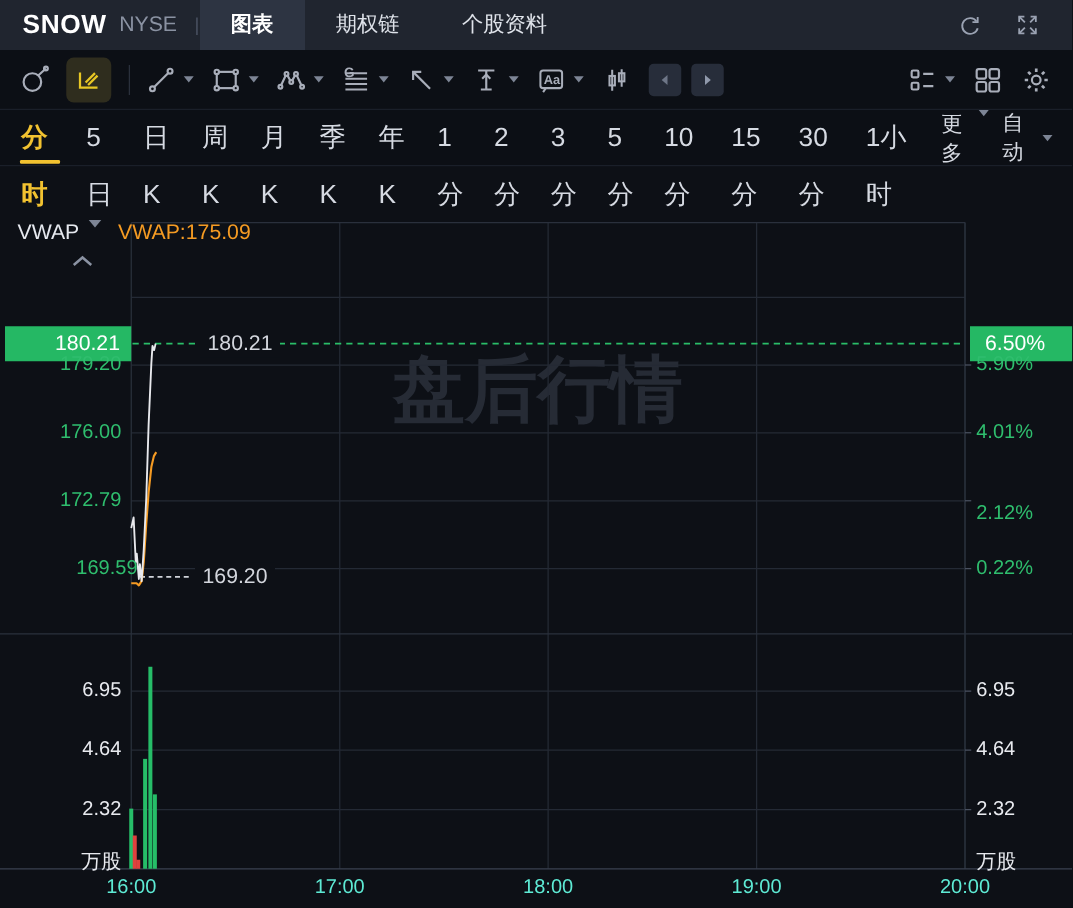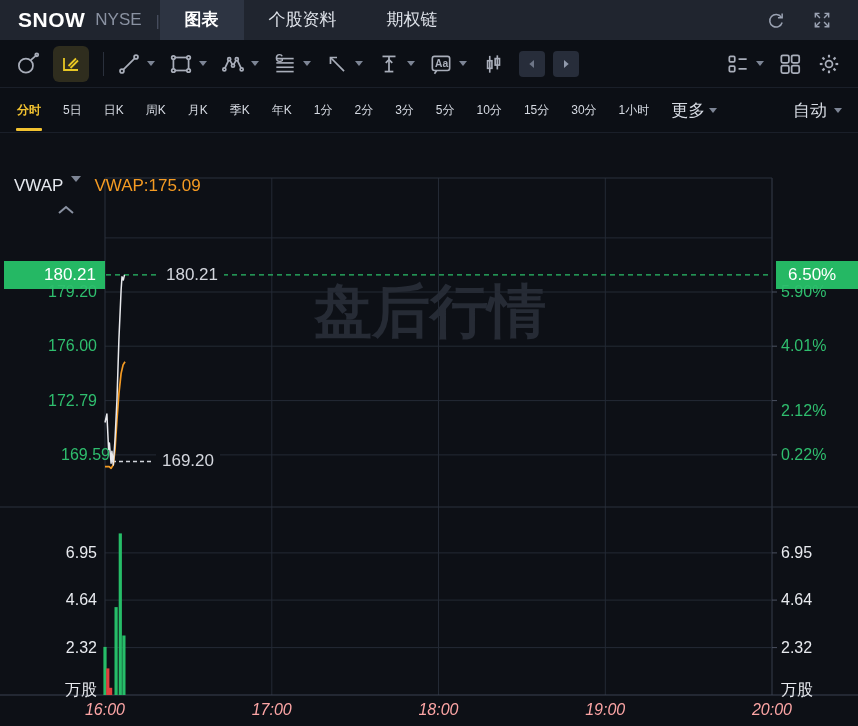--- a/index.html
+++ b/index.html
@@ -25,40 +25,40 @@
          border-top:5px solid #7d8595;}
   .tsep{width:1px;height:24px;background:#2a303c;margin:0 12px 0 4px;}
   .pencil-box{width:36px;height:36px;background:#2f2d1e;border-radius:6px;display:flex;
               align-items:center;justify-content:center;margin-right:10px;cursor:pointer;}
   .navbtn{width:26px;height:26px;background:#272d3a;border-radius:4px;display:flex;align-items:center;
           justify-content:center;margin-right:8px;cursor:pointer;}
   .right-tools{margin-left:auto;display:flex;align-items:center;margin-right:12px;}
   
   #periods{position:absolute;top:88px;left:0;width:858px;height:45px;background:#0c0f15;
            border-bottom:1px solid #1a1f29;display:flex;align-items:center;padding-left:6px;box-sizing:border-box;}
-  .ptab{position:relative;height:45px;line-height:45px;padding:0 11px;font-size:12px;color:#d6dae2;cursor:pointer;}
+  .ptab{position:relative;height:45px;line-height:45px;padding:0 11px;font-size:21px;color:#d6dae2;cursor:pointer;}
   .ptab.active{color:#f2c230;font-weight:bold;}
   .ptab.active::after{content:"";position:absolute;left:10px;right:10px;bottom:2px;height:3px;
                       background:#f2c230;border-radius:1px;}
-  .pmore{display:flex;align-items:center;gap:4px;height:45px;padding:0 11px;font-size:17px;color:#d6dae2;cursor:pointer;}
+  .pmore{display:flex;align-items:flex-start;gap:4px;height:45px;padding:0 11px;font-size:17px;color:#d6dae2;cursor:pointer;}
   #auto-btn{margin-left:auto;margin-right:16px;display:flex;align-items:center;gap:7px;
             font-size:17px;color:#d6dae2;cursor:pointer;}
   
   #stats{position:absolute;top:133px;left:0;width:858px;height:35px;display:flex;align-items:center;
          padding-left:12px;box-sizing:border-box;font-size:16px;}
   .stat{display:flex;align-items:center;margin-right:9px;}
   .stat .lbl{color:#c6cad4;margin-right:8px;}
   .stat .val{color:#eef0f5;}
   
   #chart{position:absolute;top:168px;left:0;width:858px;height:558px;}
   #chart-svg{position:absolute;top:0;left:0;}
   .ctick{position:absolute;height:20px;line-height:20px;font-size:16px;}
   .ctick.green{color:#2fbe6e;}
   .ctick.white{color:#e8eaef;}
-  .ctick.time{color:#fca5a5;font-style:italic;}
+  .ctick.time{color:#5eead4;}
   .tickL{left:0;width:97px;text-align:right;}
   .tickR{left:781px;width:76px;text-align:left;}
   .badge{position:absolute;height:28px;line-height:28px;font-size:17px;color:#ffffff;
          background:#25b864;box-sizing:border-box;}
   #price-badge{left:4px;top:93px;width:101px;text-align:right;padding-right:9px;}
   #pct-badge{left:776px;top:93px;width:82px;text-align:left;padding-left:12px;}
   .dash-label{position:absolute;height:22px;line-height:22px;font-size:17px;color:#d3d6dd;
               background:#0d1016;padding:0 6px;}
   #high-label{left:160px;top:96px;}
   #low-label{left:156px;top:282px;}
@@ -75,22 +75,22 @@
 </head>
 <body>
 
 <div id="app">
 
   <div id="header">
     <span class="symbol">SNOW</span>
     <span class="exchange">NYSE</span>
     <span class="hsep">|</span>
     <span class="htab active">图表</span>
+    <span class="htab">期权链</span>
     <span class="htab">个股资料</span>
-    <span class="htab">期权链</span>
     <span class="spacer"></span>
     <span class="hicon">
       <svg width="21" height="21" viewBox="0 0 24 24" fill="none" stroke="#9aa2b2" stroke-width="1.7">
         <path d="M18.6 8.2 A7.2 7.2 0 1 0 19.6 14.3"></path>
           <polyline points="19.6,4 19.6,8.8 14.8,8.8"></polyline>
       </svg>
     </span>
     <span class="hicon">
       <svg width="20" height="20" viewBox="0 0 24 24" fill="none" stroke="#9aa2b2" stroke-width="1.7">
         <polyline points="4,9 4,4 9,4"></polyline>

